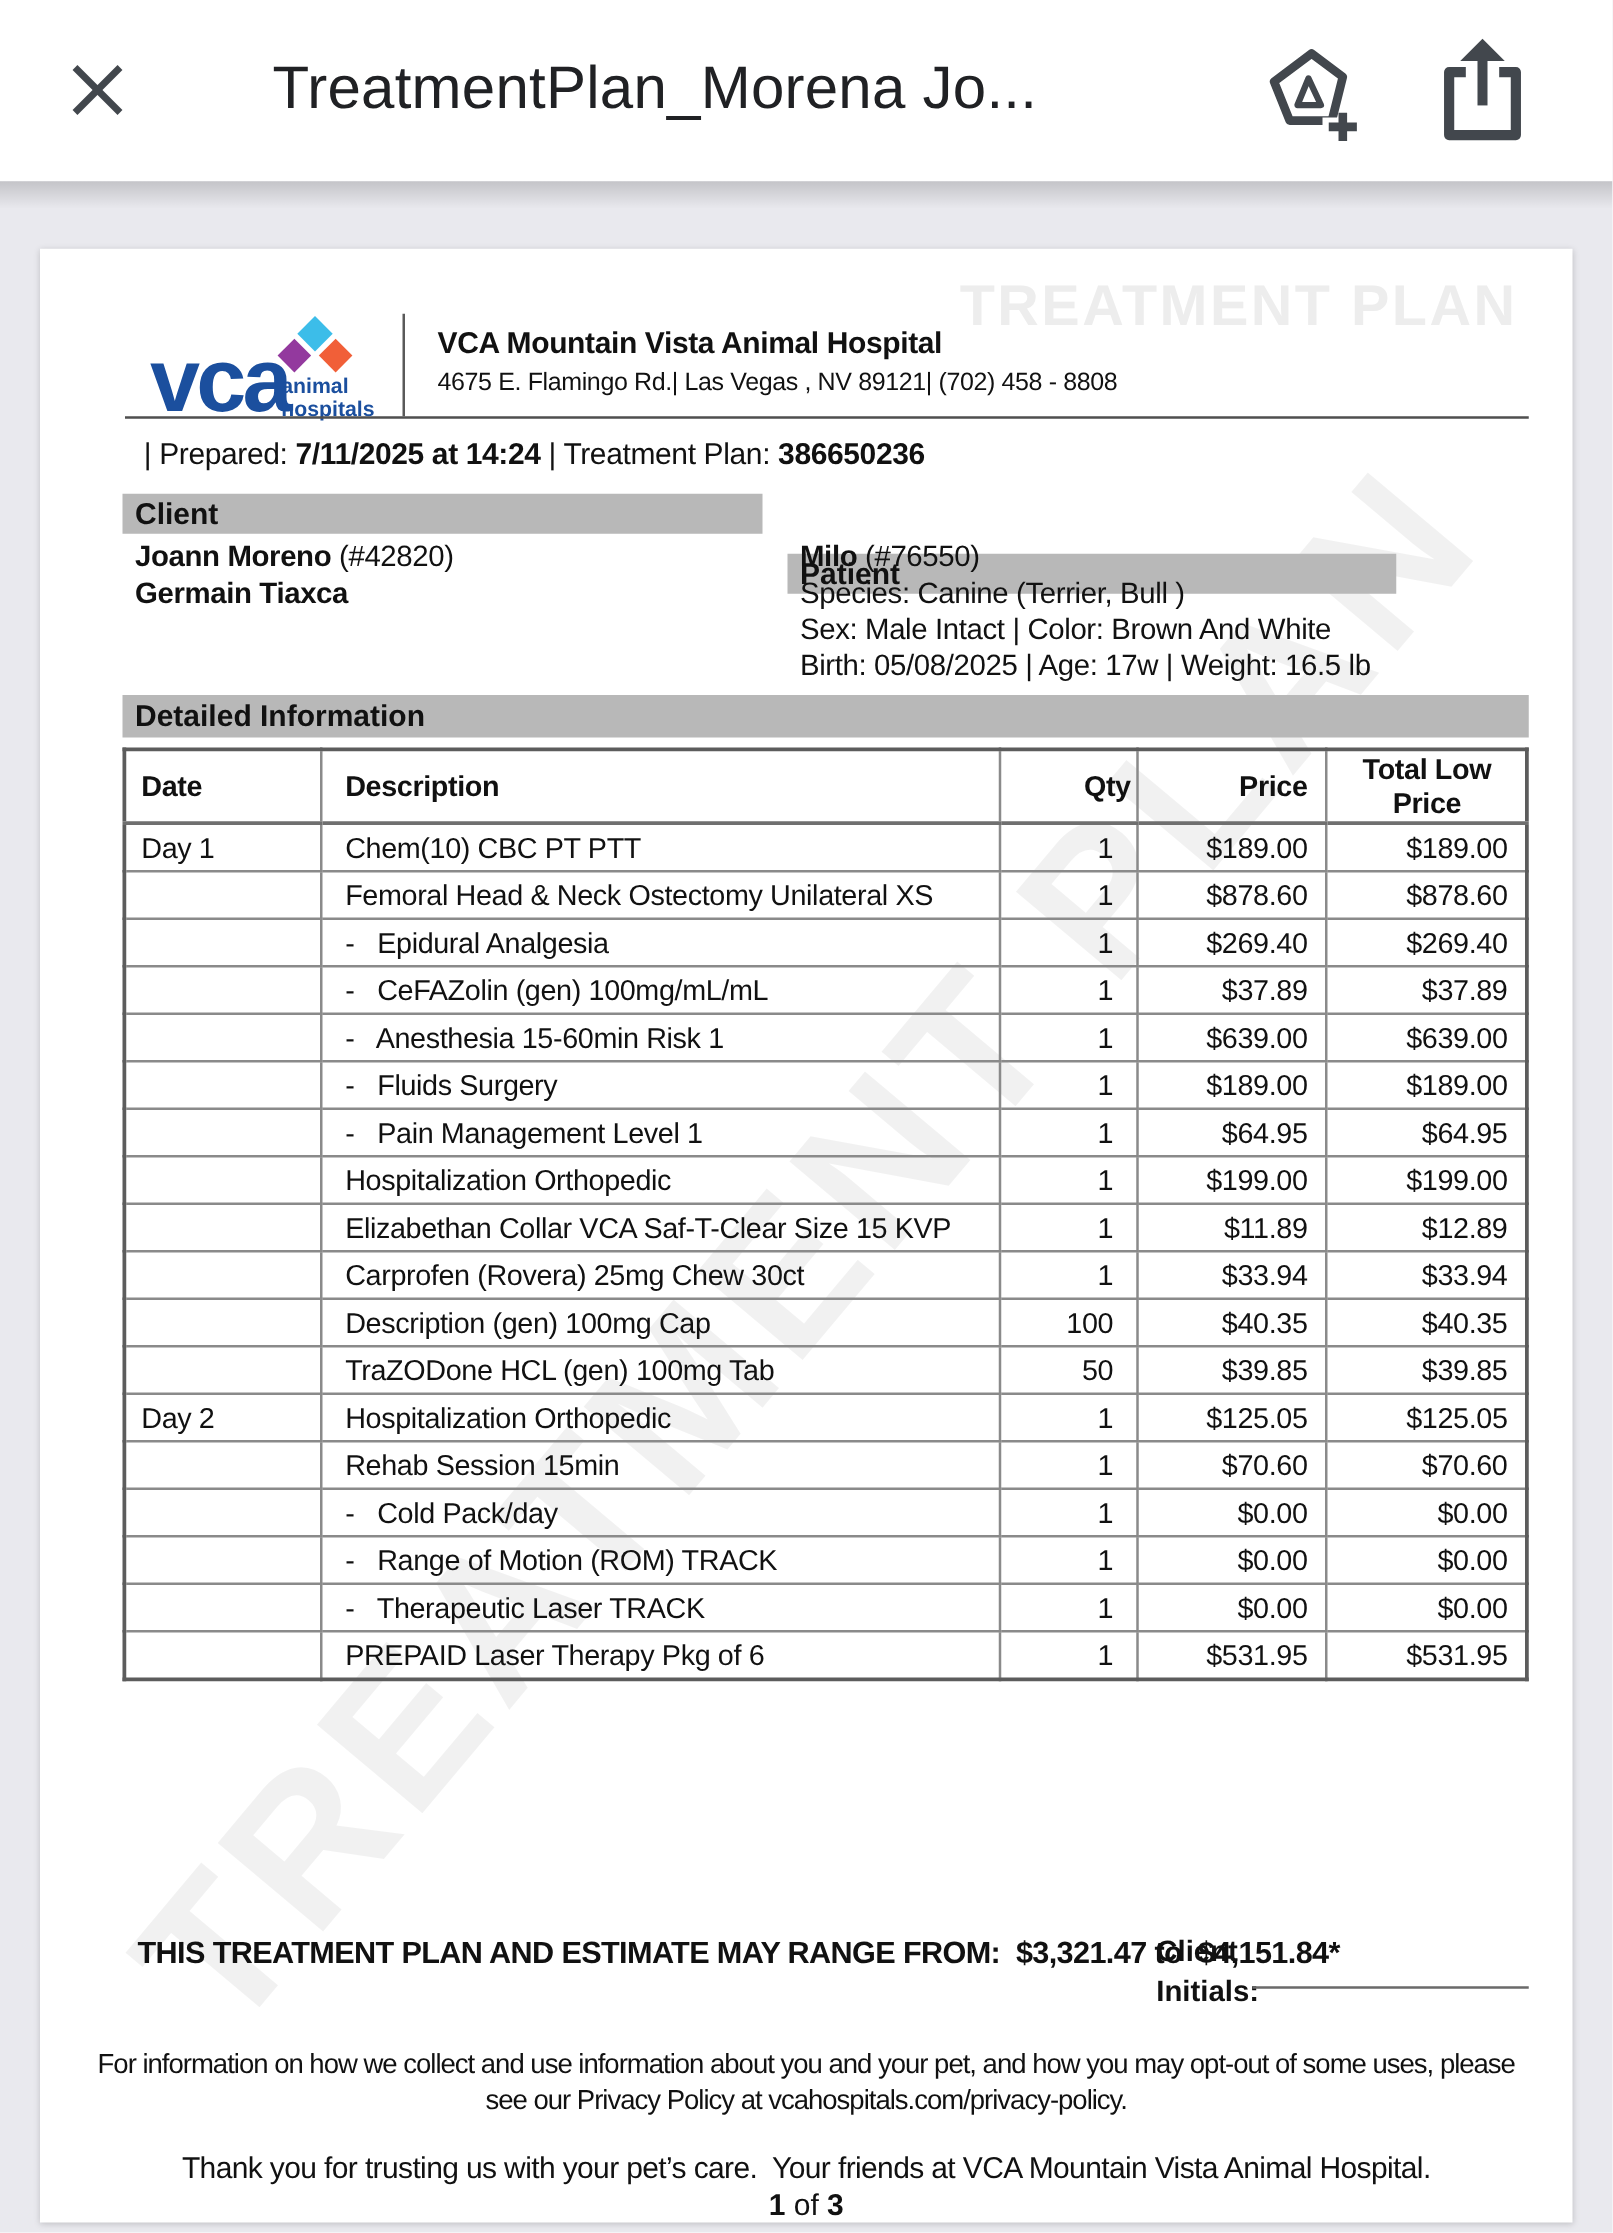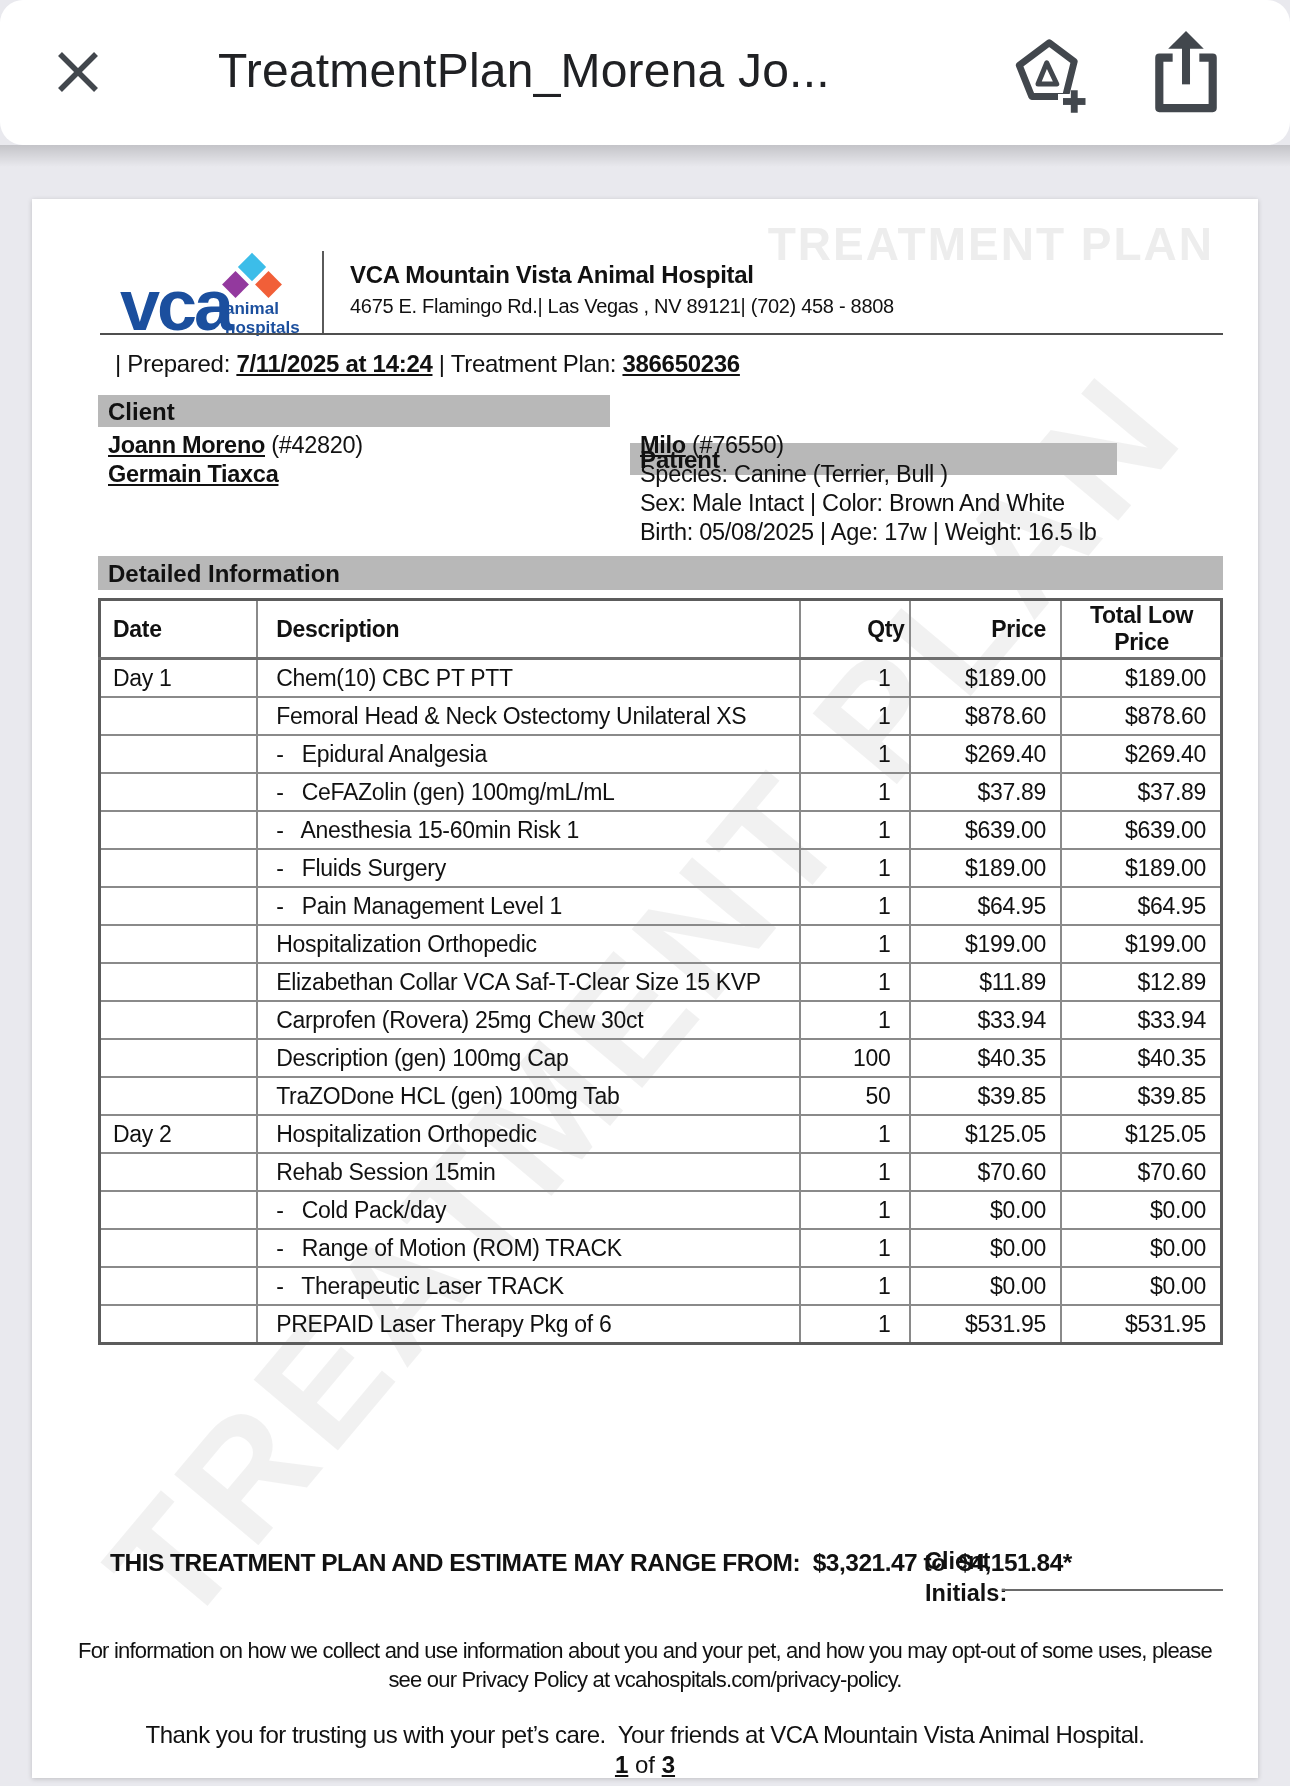--- a/index.html
+++ b/index.html
@@ -4,21 +4,21 @@
 <style>
   html,body{margin:0;padding:0;}
   body{
     width:1290px;height:1786px;position:relative;overflow:hidden;
     background:#e9e9ee;
     font-family:"Liberation Sans", sans-serif;
     -webkit-font-smoothing:antialiased;
   }
   
   .appbar{
-    position:absolute;left:0;top:0;width:1290px;height:145px;background:#ffffff;z-index:5;border-radius:23px;
+    position:absolute;left:0;top:0;width:1290px;height:145px;background:#ffffff;z-index:5;
   }
   .appbar-shadow{
     position:absolute;left:0;top:145px;width:1290px;height:22px;z-index:5;
     background:linear-gradient(to bottom,rgba(0,0,0,0.16),rgba(0,0,0,0));
   }
   .icon-btn{position:absolute;cursor:pointer;}
   .close-btn{left:50px;top:44px;width:56px;height:56px;}
   .appbar-title{
     position:absolute;left:218px;top:43px;max-width:760px;
     font-size:48px;font-weight:500;color:#202124;letter-spacing:0.2px;
@@ -53,21 +53,21 @@
   .d-orange{width:19px;height:19px;background:#f15f38;left:139px;top:20px;}
   .logo-tag{
     position:absolute;left:105px;top:44px;
     font-size:17px;font-weight:700;color:#1b4f9e;line-height:19px;
   }
   .hdr-divider{position:absolute;left:290px;top:52px;width:2px;height:82px;background:#5a5a5a;}
   .hosp-name{position:absolute;left:318px;top:62px;font-size:24px;font-weight:700;color:#111;letter-spacing:-0.3px;}
   .hosp-addr{position:absolute;left:318px;top:96px;font-size:20px;color:#111;letter-spacing:-0.3px;}
   .hdr-rule{position:absolute;left:68px;top:134px;width:1123px;height:2px;background:#4f4f4f;}
   .prepared{position:absolute;left:83px;top:151px;font-size:24px;color:#111;white-space:pre-wrap;letter-spacing:-0.3px;}
-  .b{font-weight:700;text-decoration:underline;}
+  .b{font-weight:700;}
   
   .bar{position:absolute;height:32px;background:#b8b8b8;}
   .bar-client{left:66px;top:196px;width:512px;}
   .bar-patient{left:598px;top:196px;width:487px;margin-top:48px;}
   .bar-label{font-size:24px;font-weight:700;color:#111;padding:3px 0 0 10px;}
   .client-lines{position:absolute;left:76px;top:232px;font-size:23.5px;color:#111;line-height:29px;letter-spacing:-0.3px;}
   .patient-lines{position:absolute;left:608px;top:232px;font-size:23.5px;color:#111;line-height:29px;letter-spacing:-0.3px;}
   
   .bar-detailed{left:66px;top:357px;width:1125px;height:34px;}
   .bar-detailed .bar-label{padding-top:4px;}

